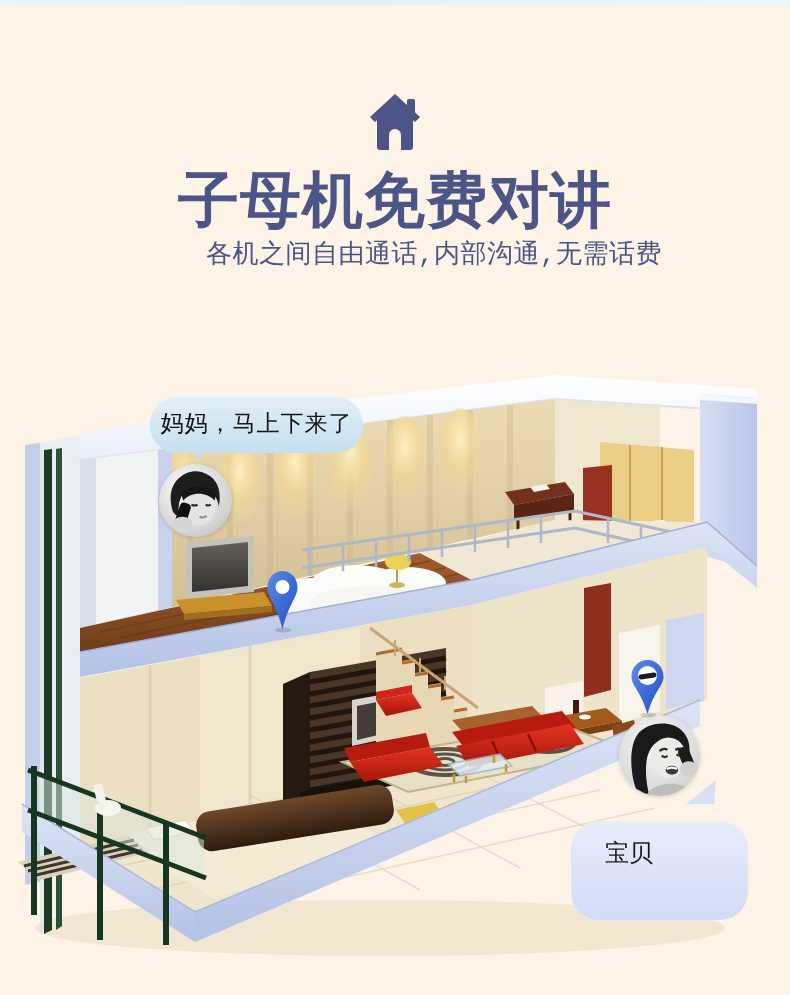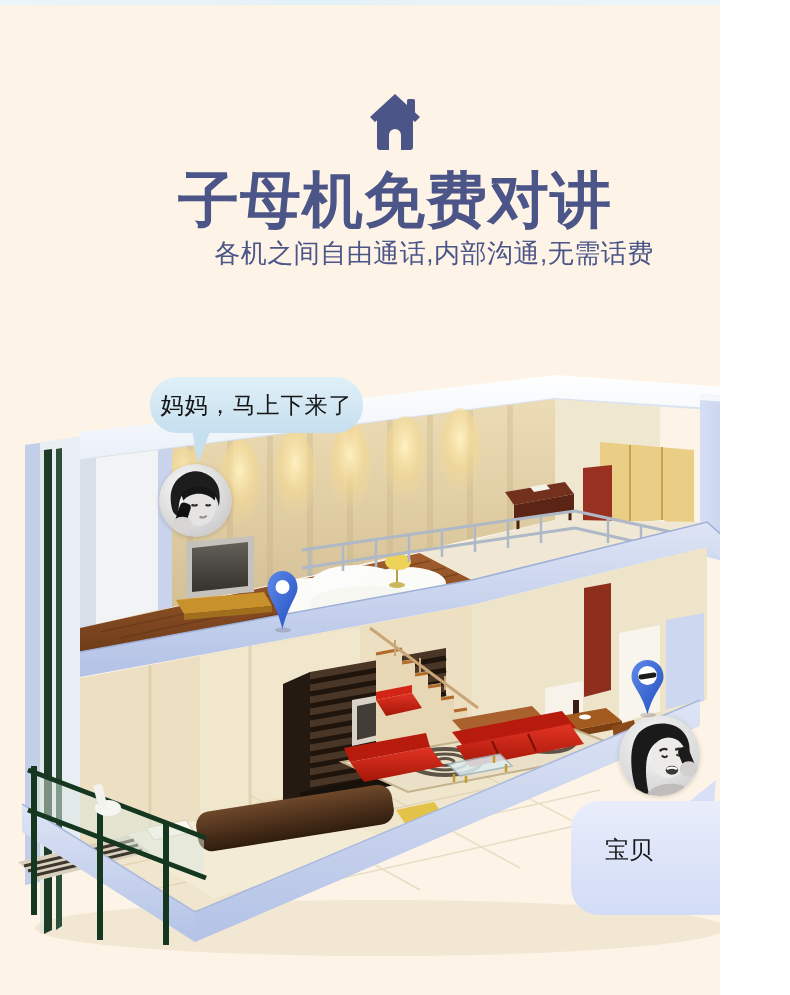--- a/index.html
+++ b/index.html
@@ -1,38 +1,38 @@
 <!DOCTYPE html>
 <html><head>
 <meta charset="utf-8">
 <style>
   html,body{margin:0;padding:0;}
   .page{
-    position:relative;width:720px;height:995px;overflow:hidden;
+    position:relative;width:790px;height:995px;overflow:hidden;
     background:#fdf4e7;
-    font-family:Liberation Sans, sans-serif;
+    font-family:Liberation Mono, monospace;
   }
   .top-strip{position:absolute;top:0;left:0;width:790px;height:5px;
     background:linear-gradient(90deg,#eaf5fa,#e3f1f8 40%,#edf7fb);}
   
   .house-icon{position:absolute;top:91px;left:367px;width:56px;height:62px;}
   .title{position:absolute;top:160px;left:0;width:790px;text-align:center;
     font-size:61px;font-weight:700;color:#4b5588;letter-spacing:1px;}
   .subtitle{position:absolute;top:236px;left:0;width:790px;text-align:center;
     font-size:26px;font-weight:500;color:#4b5588;letter-spacing:.5px;padding-left:39px;}
   
   .scene{position:absolute;top:370px;left:0;width:790px;height:625px;}
   .scene svg.art{position:absolute;top:0;left:0;}
-  .bubble{position:absolute;color:#161616;z-index:5;}
+  .bubble{position:absolute;color:#161616;z-index:5;margin-top:20px;}
   .bubble-mom{left:150px;top:7px;width:213px;height:56px;border-radius:27px;
     background:linear-gradient(#e0f0f8,#c6dfee);
     text-align:center;line-height:56px;font-size:23px;letter-spacing:1px;}
   .bubble-baby{left:571px;top:431px;width:177px;height:99px;border-radius:28px;
     background:linear-gradient(#e9edfb,#d2dcf6);
-    font-size:24px;line-height:33px;padding-top:15px;}
+    font-size:24px;line-height:33px;padding-top:0;}
   .bubble-baby .lines{display:block;padding:17px 0 0 34px;}
   .bubble-baby span{display:block;}
   .tail{position:absolute;z-index:4;}
   .photo{position:absolute;border-radius:50%;overflow:hidden;z-index:6;
     box-shadow:0 1px 4px rgba(90,80,60,.25);}
   .photo-child{left:159px;top:94px;width:73px;height:73px;}
   .photo-mom{left:619px;top:345px;width:81px;height:81px;}
   .pin{position:absolute;z-index:7;}
   .pin-upstairs{left:266px;top:200px;}
   .pin-downstairs{left:630px;top:289px;}

